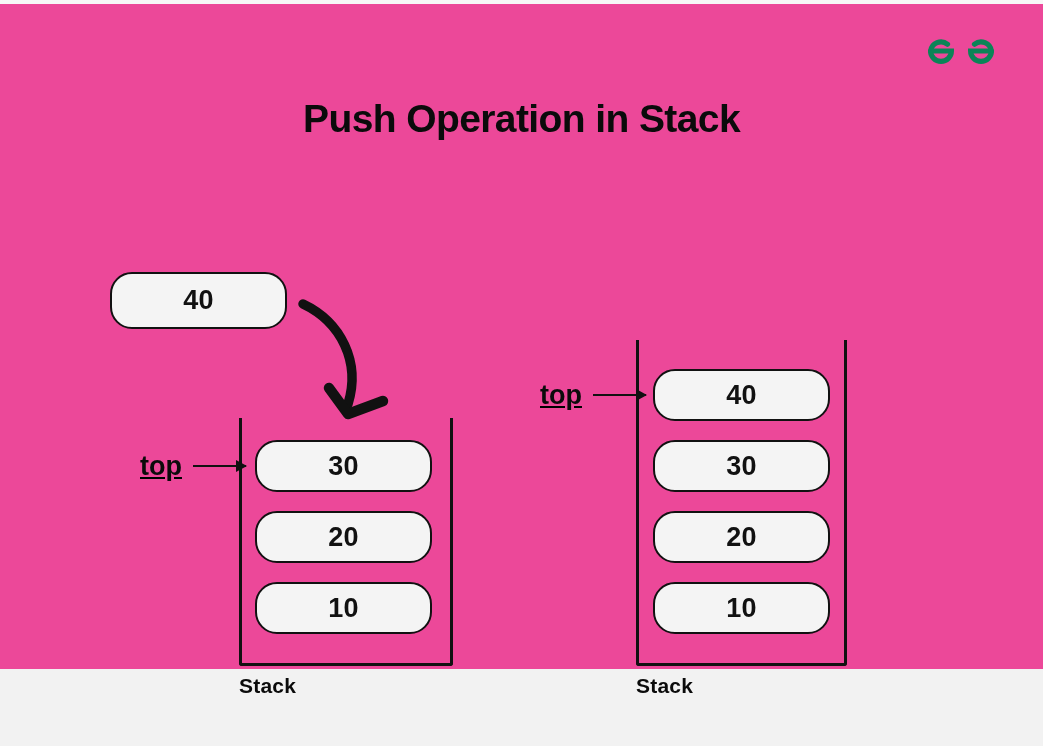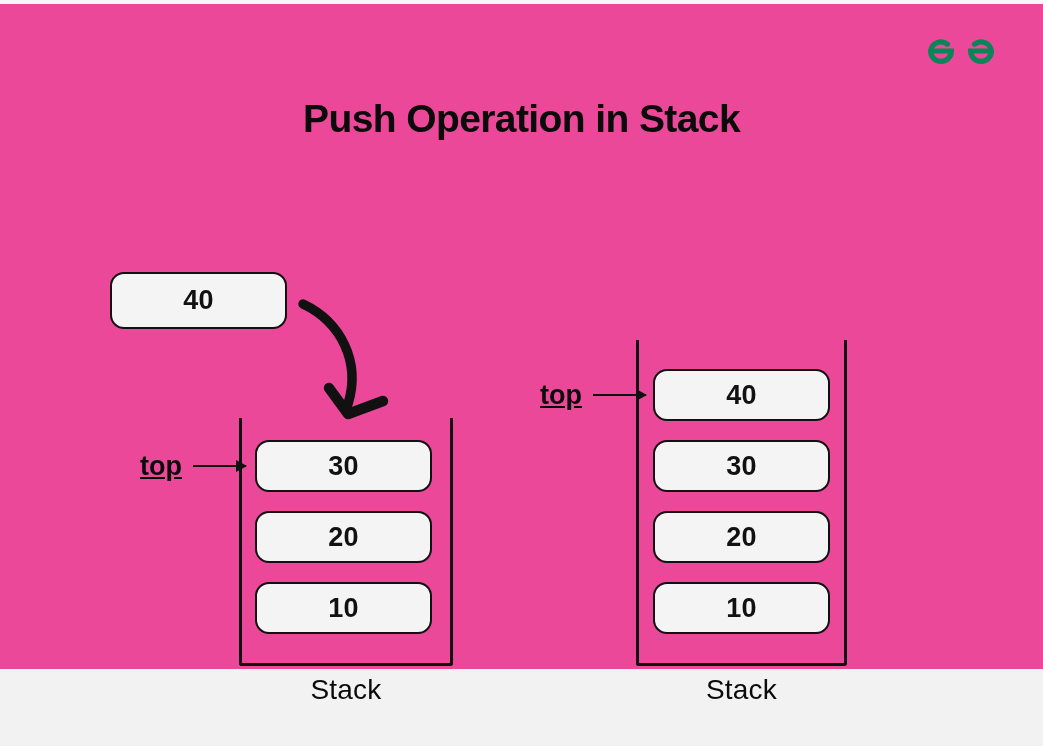--- a/index.html
+++ b/index.html
@@ -47,21 +47,21 @@
     font-weight: bold;
     letter-spacing: -0.6px;
     color: #0b0b0b;
   }
 
   
   .vbox {
     position: absolute;
     box-sizing: border-box;
     border: 2.5px solid #111111;
-    border-radius: 14px;
+    border-radius: 22px;
     background: #f4f4f4;
     display: flex;
     align-items: center;
     justify-content: center;
     font-size: 27px;
     font-weight: bold;
     color: #111111;
     letter-spacing: 0.3px;
   }
 
@@ -82,23 +82,23 @@
     border-bottom: 3px solid #111111;
     border-top: none;
     border-bottom-left-radius: 3px;
     border-bottom-right-radius: 3px;
   }
   .stack-left  { left: 239px; top: 418px; width: 214px; height: 248px; }
   .stack-right { left: 636px; top: 340px; width: 211px; height: 326px; }
 
   .stack-caption {
     position: absolute;
-    text-align: center;
-    font-size: 28px;
-    font-weight: normal;
+    text-align: left;
+    font-size: 21px;
+    font-weight: bold;
     color: #0b0b0b;
     letter-spacing: 0.2px;
   }
   .caption-left  { left: 239px; top: 674px; width: 214px; }
   .caption-right { left: 636px; top: 674px; width: 211px; }
 
   
   .item { width: 177px; height: 52px; }
   .item-l { left: 255px; }
   .item-r { left: 653px; }

